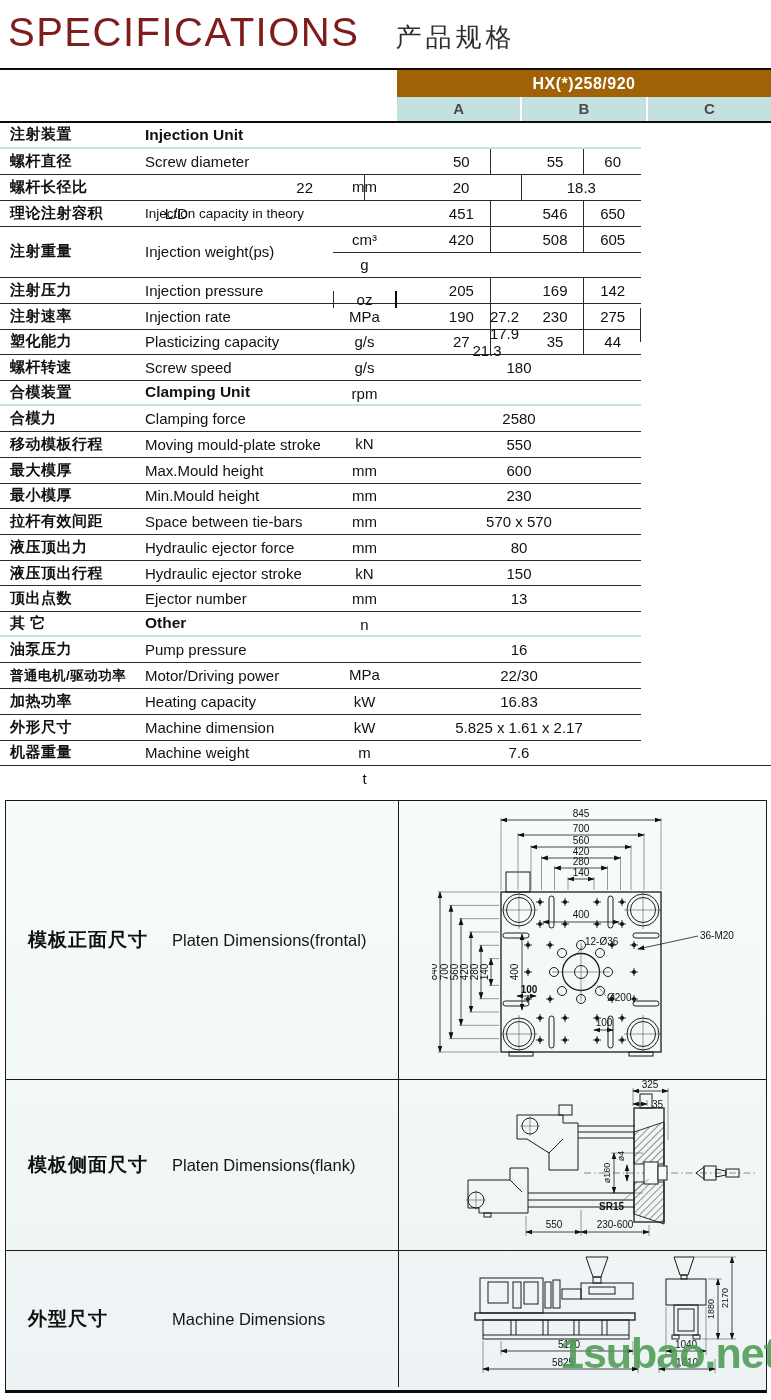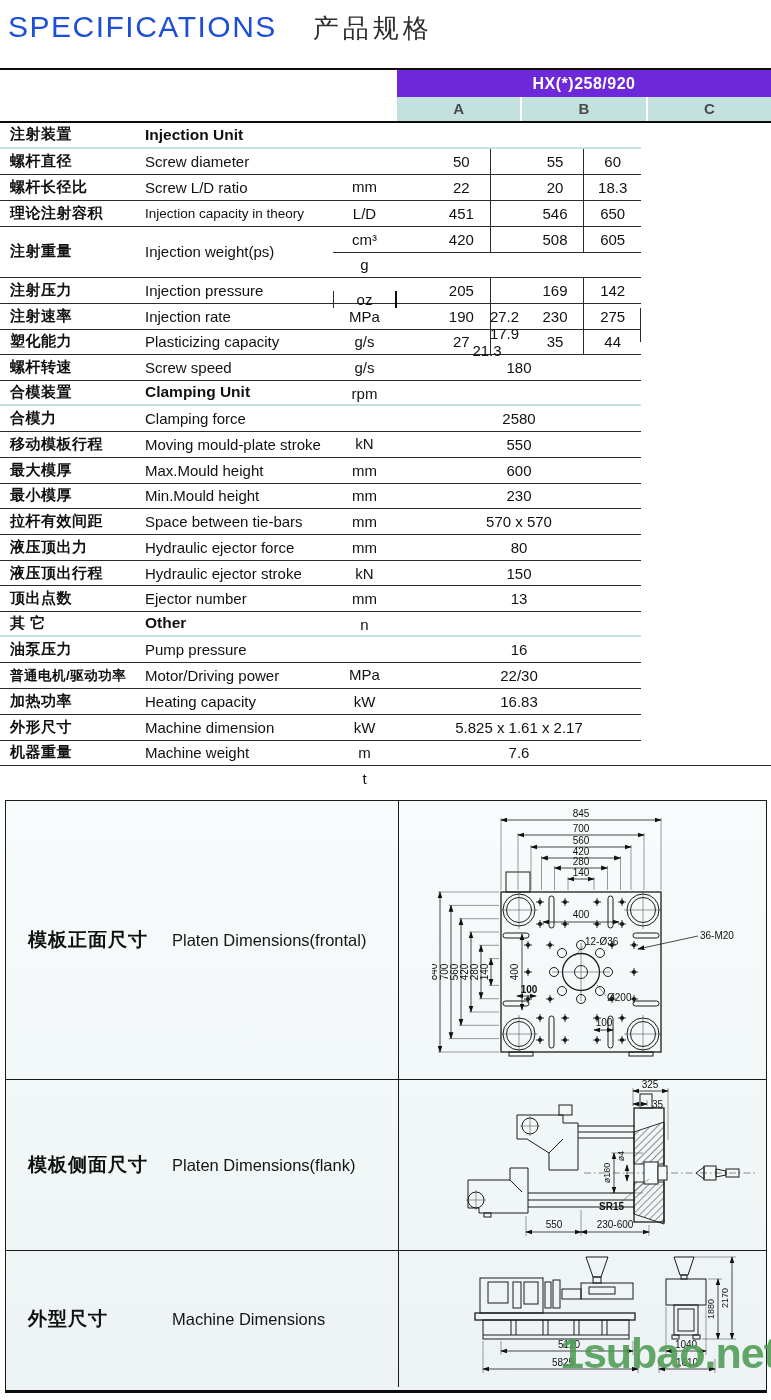--- a/index.html
+++ b/index.html
@@ -3,28 +3,28 @@
 <meta charset="utf-8">
 <style>
   * { box-sizing: border-box; margin: 0; padding: 0; }
   body { background: #fff; }
   .page {
     position: relative; width: 771px; height: 1400px; background: #fff;
     font-family: "Liberation Sans", sans-serif; color: #111; overflow: hidden;
   }
   
   .titlebar { position: absolute; top: 10px; left: 8px; display: flex; align-items: baseline; gap: 36px; }
-  .title-en { font-size: 30px; font-weight: 400; letter-spacing: 1.5px; color: #1d4ed8; }
+  .title-en { font-size: 40px; font-weight: 400; letter-spacing: 1.5px; color: #7f1d1d; }
   .title-zh { font-size: 26px; font-weight: 400; color: #2e2e2e; letter-spacing: 4px; }
 
   
   .spec { position: absolute; top: 68px; left: 0; width: 771px; }
   .thead-model { display: flex; border-top: 2px solid #0d0d0d; }
   .thead-model .sp { width: 397px; }
-  .model-cell { flex: 1; height: 27px; background: #6d28d9; color: #fff; font-weight: 700;
+  .model-cell { flex: 1; height: 27px; background: #a16207; color: #fff; font-weight: 700;
     font-size: 16px; text-align: center; line-height: 27px; letter-spacing: .5px; }
   .thead-abc { display: flex; border-bottom: 2.5px solid #0d0d0d; }
   .thead-abc .sp { width: 397px; }
   .abc-cell { flex: 1; height: 24px; background: #c2e1df; color: #4a4a4a; font-weight: 700;
     font-size: 15px; text-align: center; line-height: 24px; }
   .abc-cell + .abc-cell { border-left: 2px solid #fff; }
 
   .rows { border-bottom: 1px solid #2b2b2b; }
   .trow { display: flex; width: 641px; height: 25.7px; align-items: stretch; }
   .trow.r { border-top: 1px solid #2b2b2b; }
@@ -103,21 +103,20 @@
       <div class="trow first">
         <div class="c zh">螺杆直径</div>
         <div class="c en">Screw diameter</div>
         <div class="c unit">mm</div>
         <div class="c va">50</div>
         <div class="c vb">55</div>
         <div class="c vc">60</div>
       </div>
       <div class="trow r">
         <div class="c zh">螺杆长径比</div>
-        <div class="c en">Screw L/D ratio</div>
         <div class="c unit">L/D</div>
         <div class="c va">22</div>
         <div class="c vb">20</div>
         <div class="c vc">18.3</div>
       </div>
       <div class="trow r">
         <div class="c zh">理论注射容积</div>
         <div class="c en" style="font-size:13.5px">Injection capacity in theory</div>
         <div class="c unit">cm³</div>
         <div class="c va">451</div>

